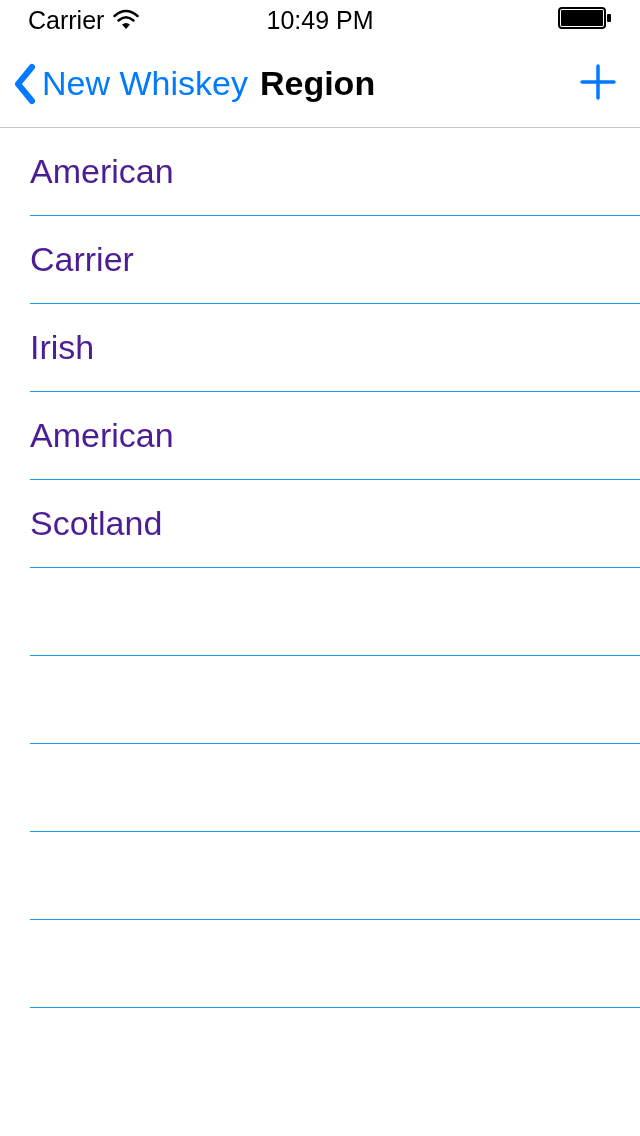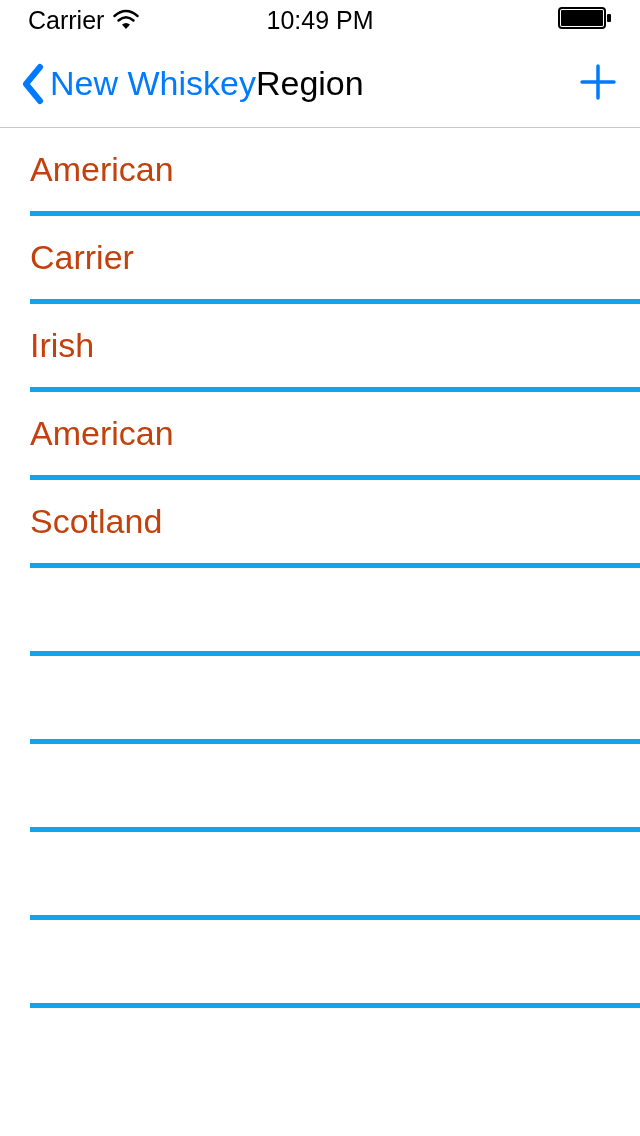--- a/index.html
+++ b/index.html
@@ -42,60 +42,61 @@
       display: flex;
       align-items: center;
     }
     .battery-icon {
       display: inline-block;
     }
     .nav-bar {
       height: 88px;
       display: flex;
       align-items: center;
-      padding: 0 20px;
+      padding: 0 12px;
       border-bottom: 1px solid #c8c7cc;
       position: relative;
     }
     .nav-back {
       display: flex;
       align-items: center;
       color: #007aff;
       font-size: 34px;
       font-weight: 400;
       gap: 6px;
     }
     .nav-back-chevron {
       display: inline-flex;
       align-items: center;
     }
     .nav-title {
       color: #000;
       font-size: 34px;
-      font-weight: 400;
+      font-weight: 700;
+      margin-left: 12px;
     }
     .nav-add {
       position: absolute;
       right: 20px;
       color: #007aff;
       display: flex;
       align-items: center;
       justify-content: center;
     }
     .list {
       padding-left: 30px;
     }
     .list-row {
       height: 88px;
       display: flex;
       align-items: center;
-      border-bottom: 5px solid #0ea5e9;
+      border-bottom: 1px solid #0ea5e9;
       font-size: 34px;
       font-weight: 400;
-      color: #c2410c;
+      color: #4c1d95;
     }
   </style>
 </head>
 <body>
 
 <div class="status-bar">
   <div class="status-left">
     <span>Carrier</span>
     <span class="wifi-icon">
       <svg width="28" height="20" viewBox="0 0 28 20">

